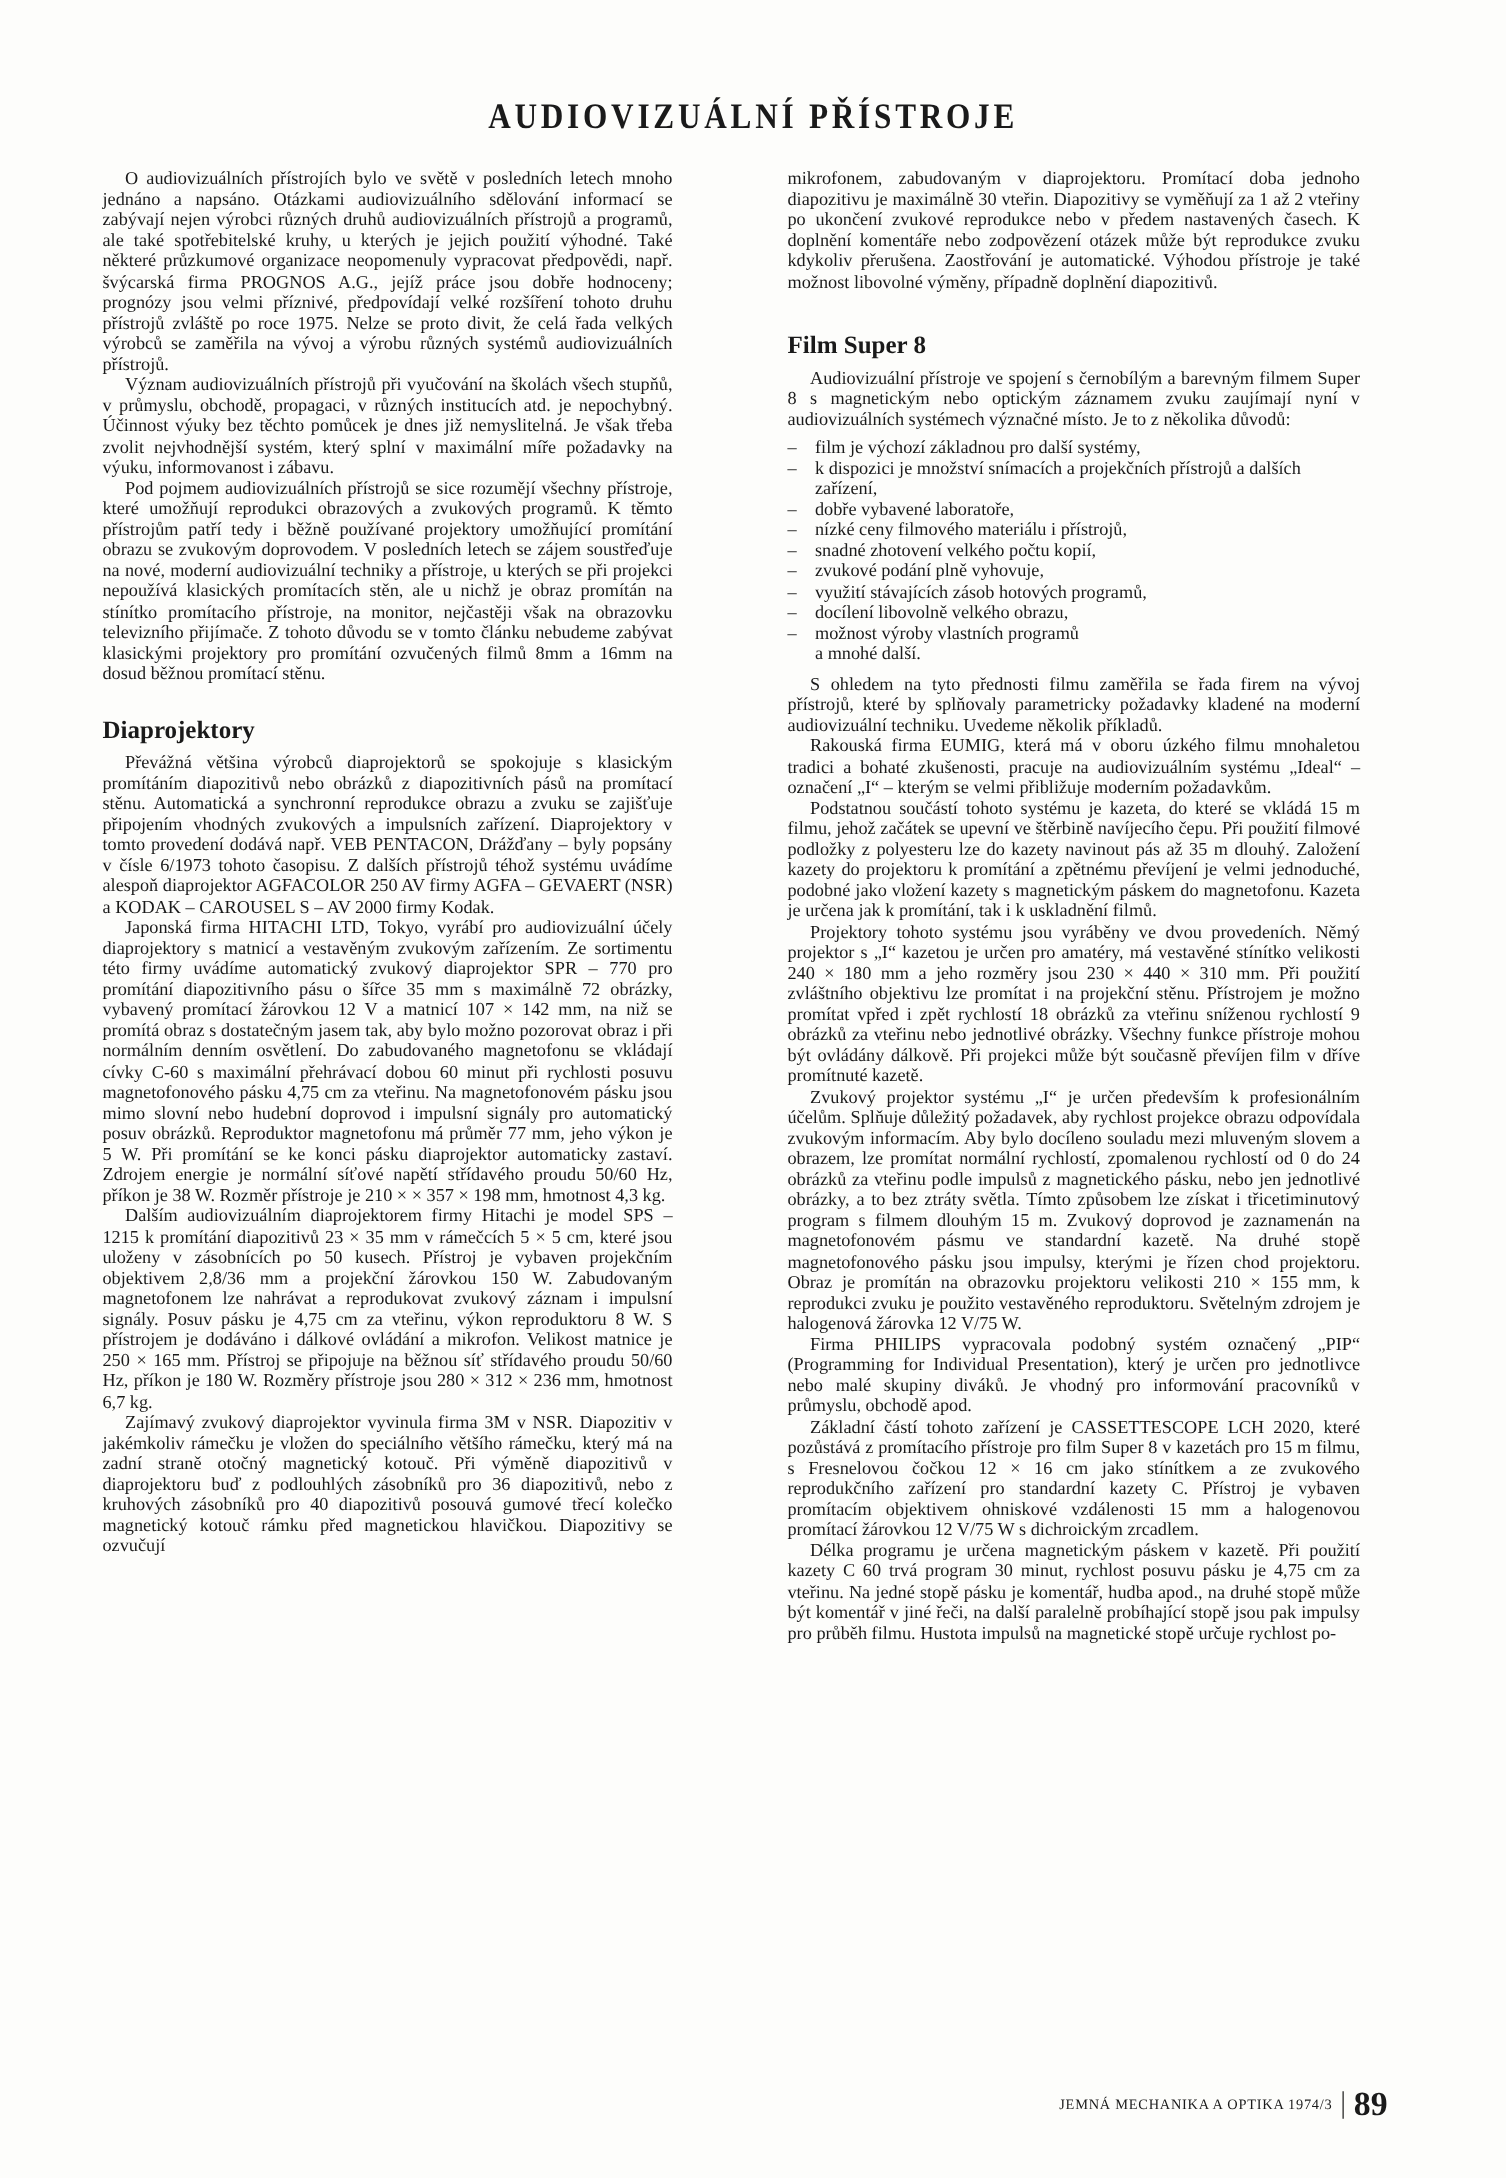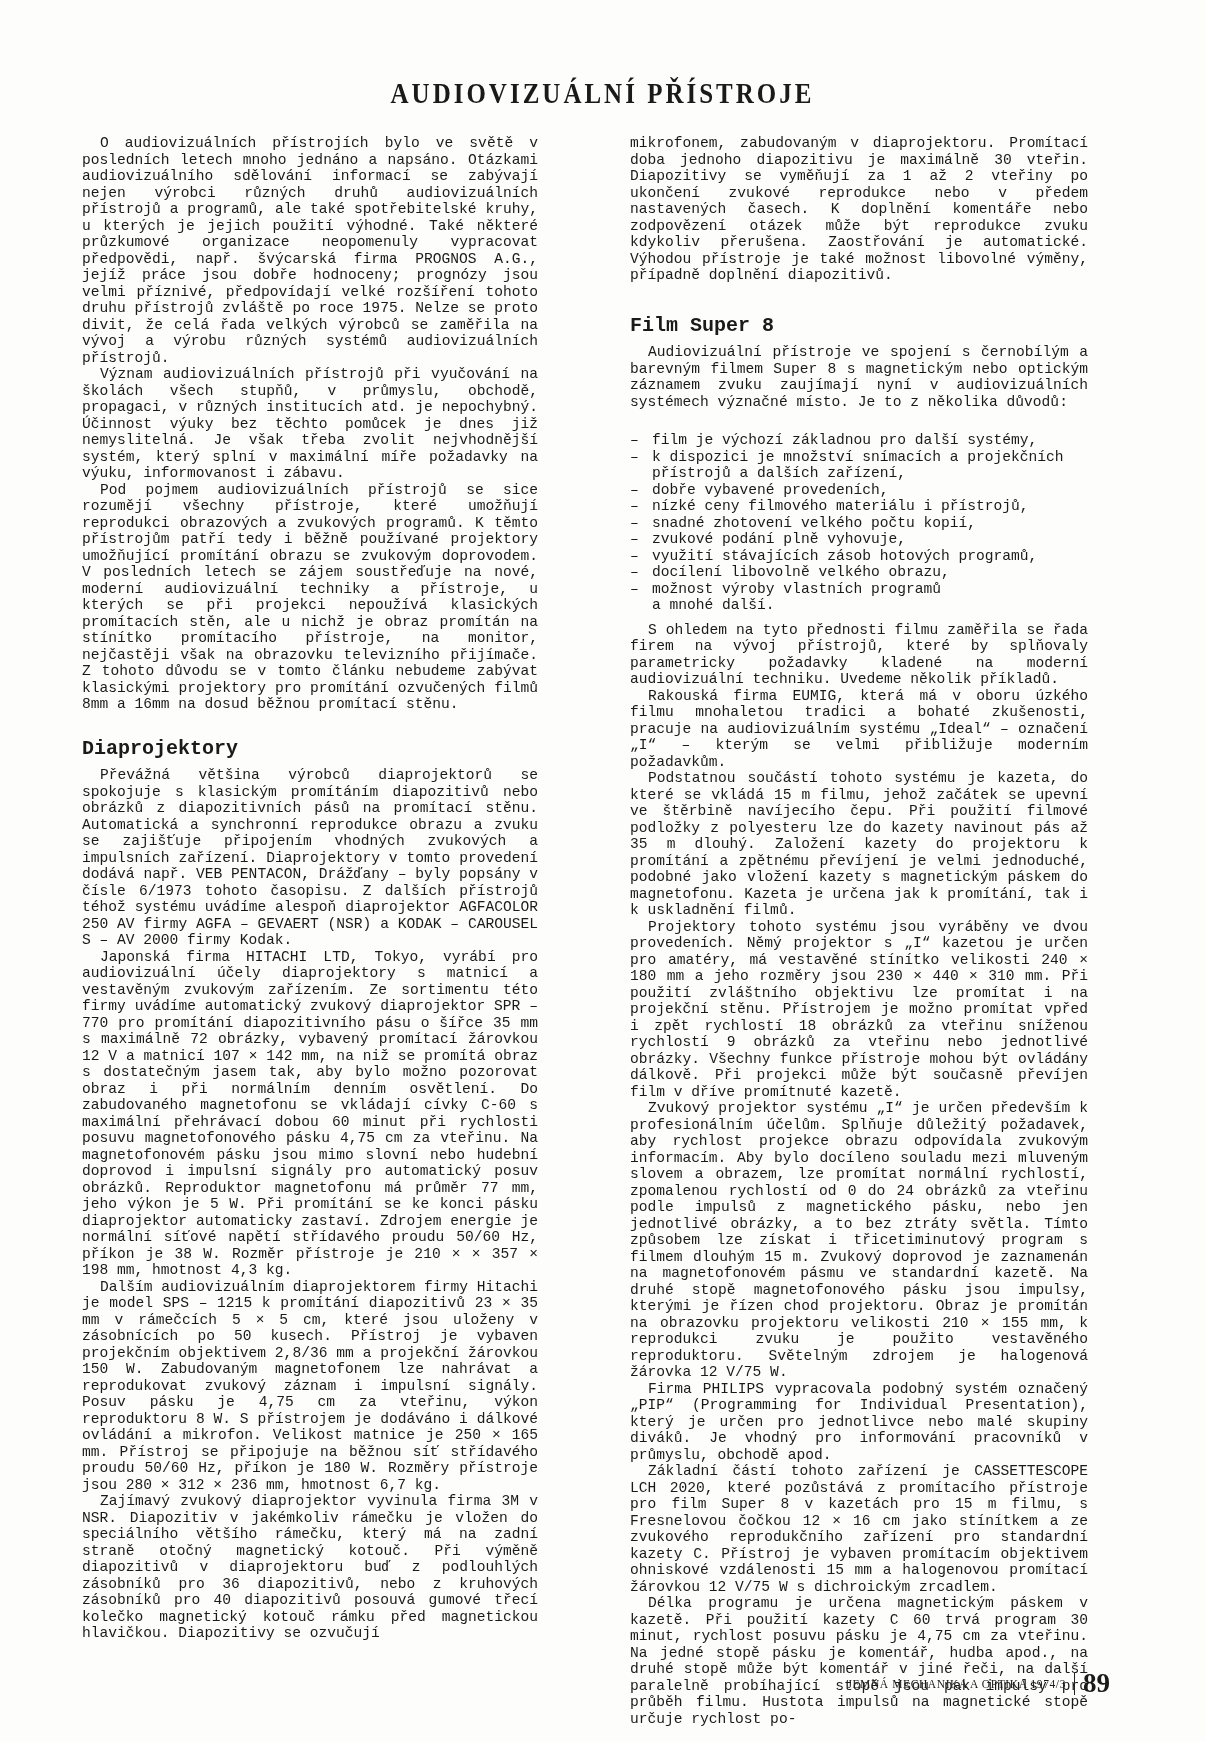--- a/index.html
+++ b/index.html
@@ -1,28 +1,28 @@
 <!DOCTYPE html>
 <html><head>
 <meta charset="utf-8">
 <style>
   html, body { margin: 0; padding: 0; background: #fdfdfb; }
   body { width: 1205px; height: 1742px; position: relative; overflow: hidden;
          font-family: "DejaVu Serif", "Liberation Serif", serif; color: #1a1a1a; }
   .page-title { position: absolute; top: 80px; left: 0; width: 1205px; text-align: center;
         font-family: "Liberation Serif", serif; font-weight: bold; font-size: 25px;
         letter-spacing: 3px; transform: scaleY(1.15); }
-  .col { position: absolute; top: 135px; width: 456px; font-family: Liberation Mono, monospace;
+  .col { position: absolute; top: 135px; width: 456px; font-family: Liberation Serif, serif;
          font-size: 14.6px; line-height: 16.5px; text-align: justify; hyphens: auto; }
   .col.left { left: 82px; }
   .col.right { left: 630px; width: 458px; }
   .col p { margin: 0; text-indent: 18px; }
   .col p.noindent { text-indent: 0; }
   .col h2 { font-size: 20px; font-weight: bold; margin: 28px 0 10px 0; }
-  .col ul { list-style: none; margin: 22px 0 8px 0; padding: 0; }
+  .col ul { list-style: none; margin: 6px 0 8px 0; padding: 0; }
   .col li { padding-left: 22px; text-indent: -22px; text-align: left; }
   .col li::before { content: "– "; display: inline-block; width: 22px; text-indent: 0; }
   .col li.cont::before { content: ""; }
   .footer { position: absolute; top: 1620px; left: 730px; width: 380px; display: flex;
             align-items: center; justify-content: flex-end; font-family: "Liberation Serif", serif; margin-top: 48px; }
   .footer .journal { font-size: 11.5px; letter-spacing: 0.6px; }
   .footer .sep { width: 1px; height: 22px; background: #222; margin: 0 8px; }
   .footer .pnum { font-size: 27px; font-weight: bold; }
 </style>
 </head>
@@ -41,21 +41,21 @@
   <p>Zajímavý zvukový diaprojektor vyvinula firma 3M v NSR. Diapozitiv v jakémkoliv rámečku je vložen do speciálního většího rámečku, který má na zadní straně otočný magnetický kotouč. Při výměně diapozitivů v diaprojektoru buď z podlouhlých zásobníků pro 36 diapozitivů, nebo z kruhových zásobníků pro 40 diapozitivů posouvá gumové třecí kolečko magnetický kotouč rámku před magnetickou hlavičkou. Diapozitivy se ozvučují</p>
 </div>
 
 <div class="col right">
   <p class="noindent">mikrofonem, zabudovaným v diaprojektoru. Promítací doba jednoho diapozitivu je maximálně 30 vteřin. Diapozitivy se vyměňují za 1 až 2 vteřiny po ukončení zvukové reprodukce nebo v předem nastavených časech. K doplnění komentáře nebo zodpovězení otázek může být reprodukce zvuku kdykoliv přerušena. Zaostřování je automatické. Výhodou přístroje je také možnost libovolné výměny, případně doplnění diapozitivů.</p>
   <h2 style="margin-top:34px">Film Super 8</h2>
   <p>Audiovizuální přístroje ve spojení s černobílým a barevným filmem Super 8 s magnetickým nebo optickým záznamem zvuku zaujímají nyní v audiovizuálních systémech význačné místo. Je to z několika důvodů:</p>
   <ul>
     <li>film je výchozí základnou pro další systémy,</li>
     <li>k dispozici je množství snímacích a projekčních přístrojů a dalších zařízení,</li>
-    <li>dobře vybavené provedeních,</li>
+    <li>dobře vybavené laboratoře,</li>
     <li>nízké ceny filmového materiálu i přístrojů,</li>
     <li>snadné zhotovení velkého počtu kopií,</li>
     <li>zvukové podání plně vyhovuje,</li>
     <li>využití stávajících zásob hotových programů,</li>
     <li>docílení libovolně velkého obrazu,</li>
     <li>možnost výroby vlastních programů</li>
     <li class="cont">a mnohé další.</li>
   </ul>
   <p>S ohledem na tyto přednosti filmu zaměřila se řada firem na vývoj přístrojů, které by splňovaly parametricky požadavky kladené na moderní audiovizuální techniku. Uvedeme několik příkladů.</p>
   <p>Rakouská firma EUMIG, která má v oboru úzkého filmu mnohaletou tradici a bohaté zkušenosti, pracuje na audiovizuálním systému „Ideal“ – označení „I“ – kterým se velmi přibližuje moderním požadavkům.</p>

